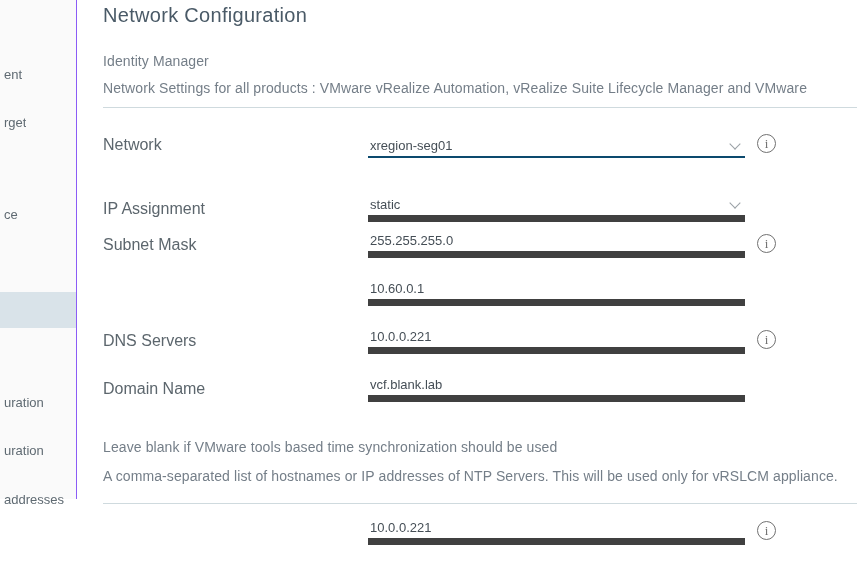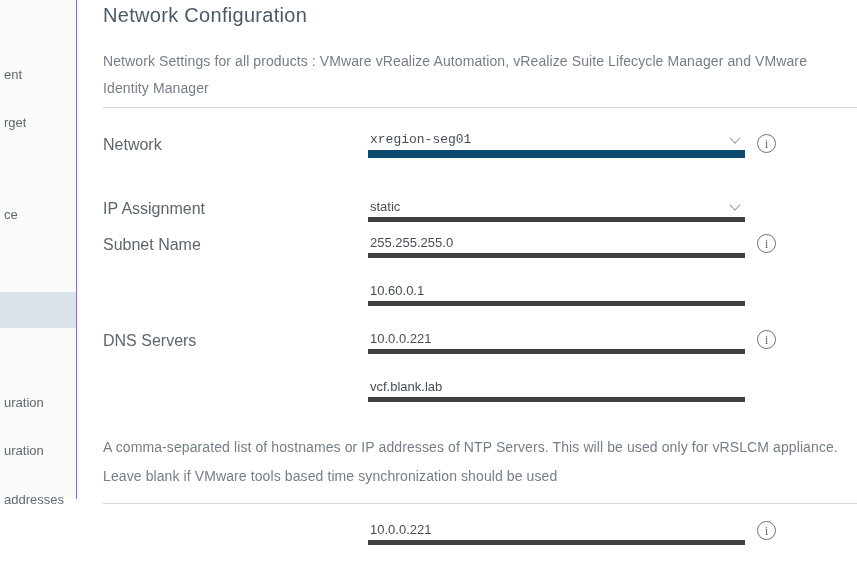--- a/index.html
+++ b/index.html
@@ -37,23 +37,23 @@
   }
   .nowrap{white-space:nowrap;}
   
   .frow{position:absolute;left:103px;right:0;height:27px;}
   .flabel{
     position:absolute;left:0;top:0;width:260px;height:27px;line-height:27px;
     font-size:16px;color:#5c666d;white-space:nowrap;
   }
   .fctrl{
     position:absolute;left:265px;top:0;width:377px;height:27px;
-    box-sizing:border-box;border-bottom:5px solid #404040;
+    box-sizing:border-box;border-bottom:7px solid #404040;
   }
-  .fctrl.focused{border-bottom:8px solid #0c4a6e;font-family:Liberation Mono, monospace;}
+  .fctrl.focused{border-bottom:2px solid #0c4a6e;}
   .fvalue{
     position:absolute;left:2px;bottom:3px;
     font-size:13px;color:#454e56;white-space:nowrap;
   }
   .chevron{
     position:absolute;right:6px;bottom:8px;width:7px;height:7px;
     border-left:1px solid #9aa0a5;border-bottom:1px solid #9aa0a5;
     transform:rotate(-45deg);
   }
   .info{
@@ -77,22 +77,22 @@
     <div class="side-item" style="top:206px">ce</div>
     <div class="side-highlight" style="top:292px"></div>
     <div class="side-item" style="top:394px">uration</div>
     <div class="side-item" style="top:442px">uration</div>
     <div class="side-item" style="top:491px">addresses</div>
   </aside>
 
   <h1 class="page-title">Network Configuration</h1>
 
   <div class="desc">
+    <div class="nowrap">Identity Manager</div>
     <div class="nowrap">Network Settings for all products : VMware vRealize Automation, vRealize Suite Lifecycle Manager and VMware</div>
-    <div class="nowrap">Identity Manager</div>
   </div>
 
   <div class="hr hr1"></div>
 
   <div class="frow" style="top:131px">
     <div class="flabel">Network</div>
     <div class="fctrl focused">
       <span class="fvalue">xregion-seg01</span>
       <span class="chevron"></span>
     </div>
@@ -103,21 +103,21 @@
 
   <div class="frow" style="top:195px">
     <div class="flabel">IP Assignment</div>
     <div class="fctrl">
       <span class="fvalue">static</span>
       <span class="chevron"></span>
     </div>
   </div>
 
   <div class="frow" style="top:231px">
-    <div class="flabel">Subnet Name</div>
+    <div class="flabel">Subnet Mask</div>
     <div class="fctrl">
       <span class="fvalue">255.255.255.0</span>
     </div>
     <span class="info">
         <span class="info-i">i</span>
       </span>
   </div>
 
   <div class="frow" style="top:279px">
     <div class="fctrl">
@@ -129,28 +129,29 @@
     <div class="flabel">DNS Servers</div>
     <div class="fctrl">
       <span class="fvalue">10.0.0.221</span>
     </div>
     <span class="info">
         <span class="info-i">i</span>
       </span>
   </div>
 
   <div class="frow" style="top:375px">
+    <div class="flabel">Domain Name</div>
     <div class="fctrl">
       <span class="fvalue">vcf.blank.lab</span>
     </div>
   </div>
 
   <div class="note">
+    <div class="nowrap">Leave blank if VMware tools based time synchronization should be used</div>
     <div class="nowrap">A comma-separated list of hostnames or IP addresses of NTP Servers. This will be used only for vRSLCM appliance.</div>
-    <div class="nowrap">Leave blank if VMware tools based time synchronization should be used</div>
   </div>
 
   <div class="hr hr2"></div>
 
   <div class="frow" style="top:518px">
     <div class="fctrl">
       <span class="fvalue">10.0.0.221</span>
     </div>
     <span class="info">
         <span class="info-i">i</span>

